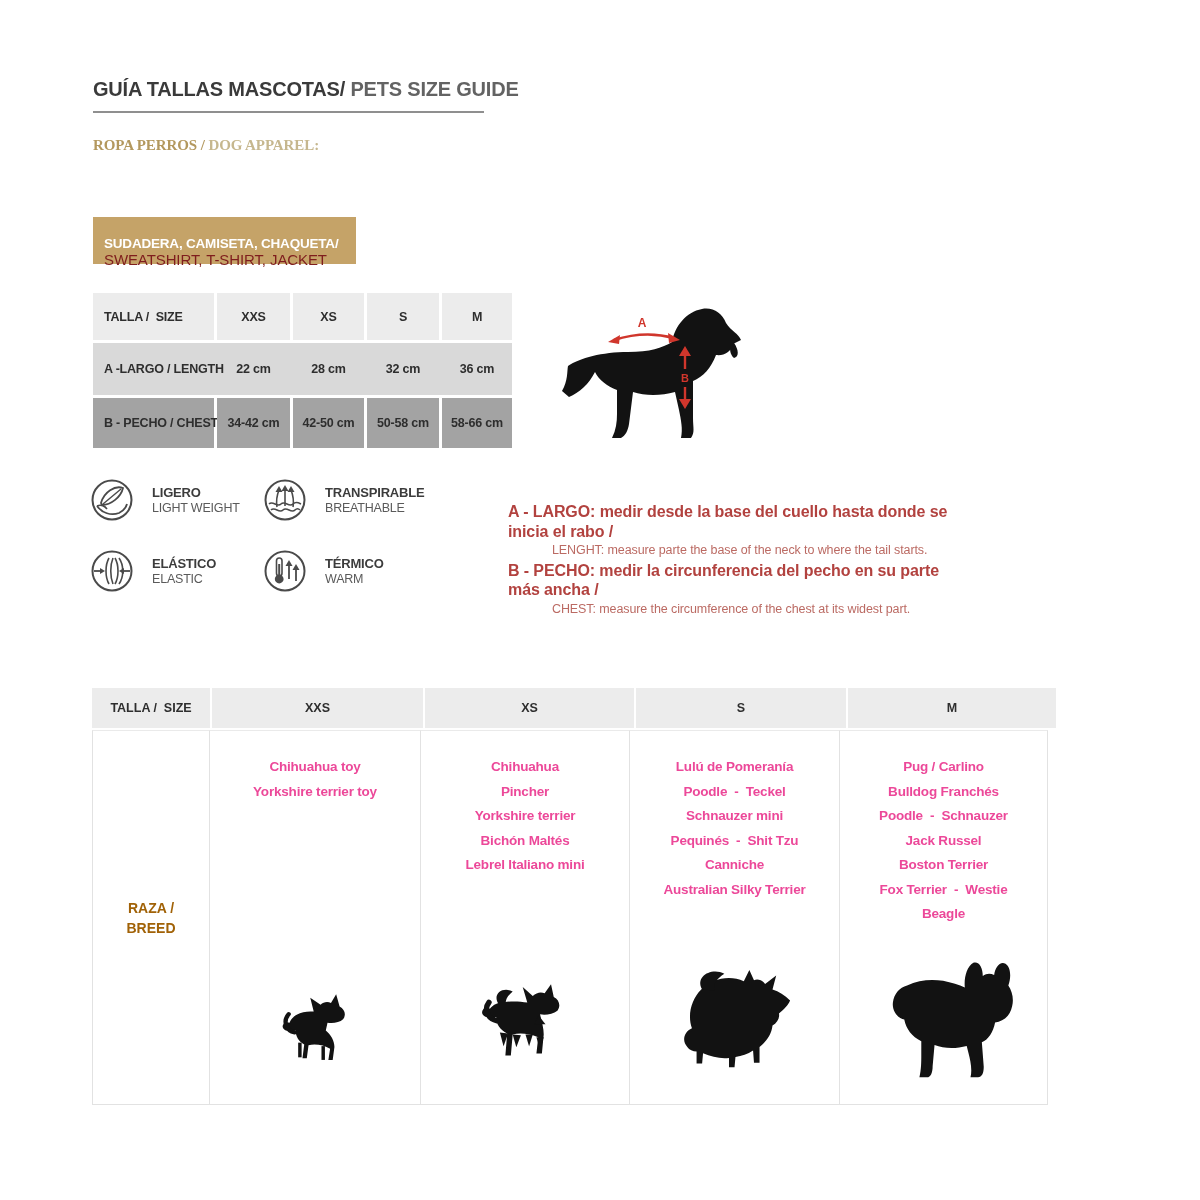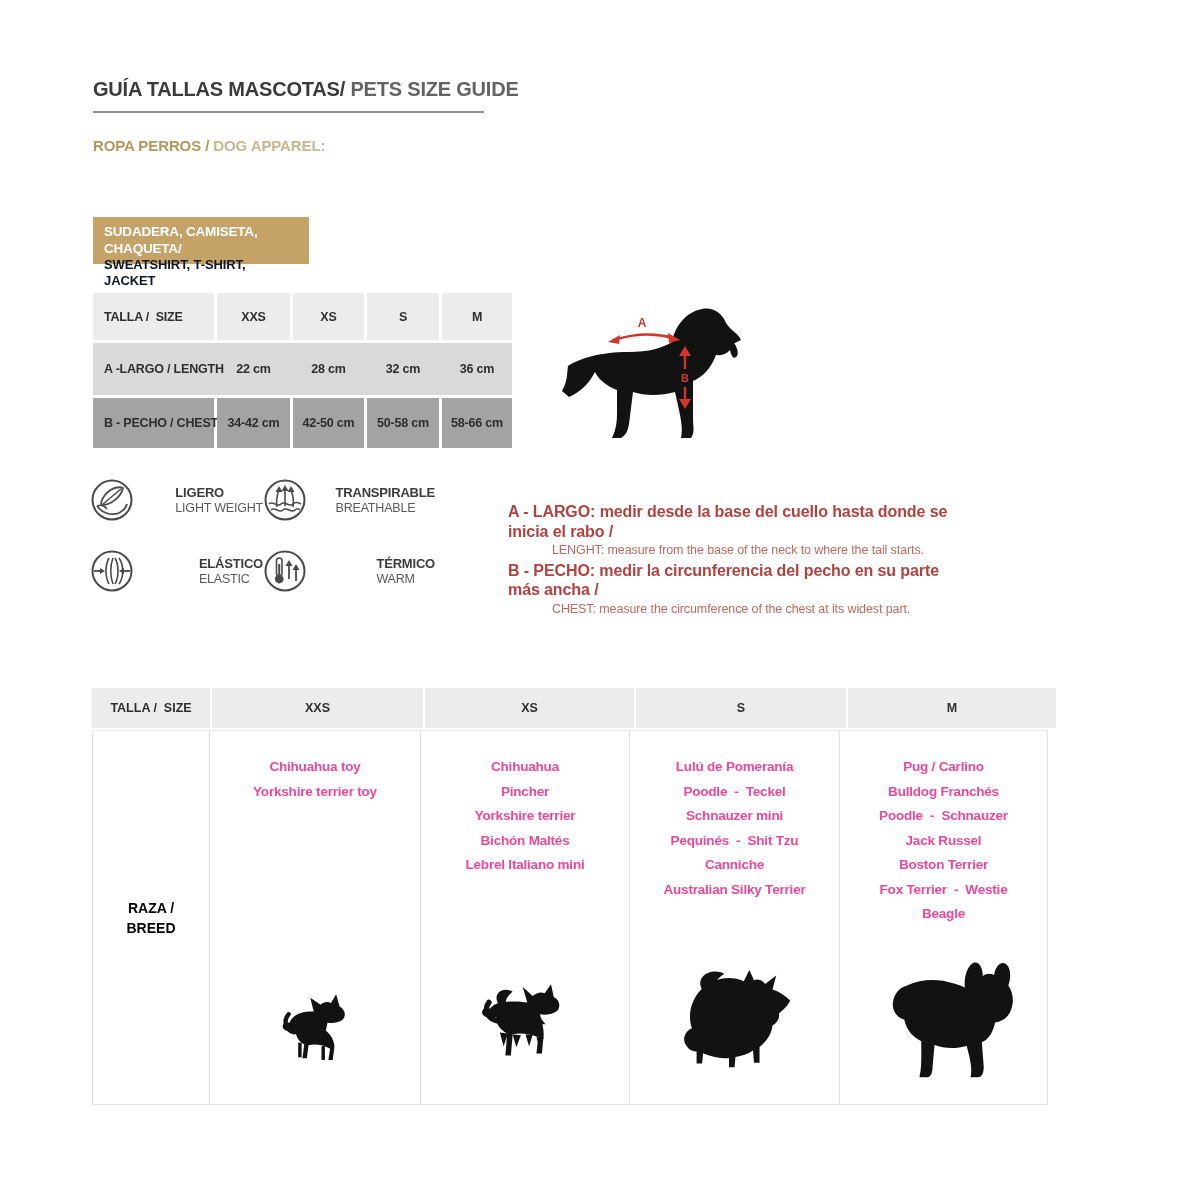--- a/index.html
+++ b/index.html
@@ -5,55 +5,55 @@
   * { margin:0; padding:0; box-sizing:border-box; }
   html,body { background:#ffffff; }
   #canvas {
     position:relative; width:1200px; height:1200px; background:#fff;
     font-family:"Liberation Sans", sans-serif; color:#3a3a3a; overflow:hidden;
   }
   
   .page-title { position:absolute; left:93px; top:78px; font-size:20px; font-weight:bold; letter-spacing:-0.2px; white-space:pre; }
   .page-title .t-en { color:#636363;margin-top:44px; }
   .title-rule { position:absolute; left:93px; top:111px; width:391px; height:2px; background:#8f8f8f; }
-  .subtitle { position:absolute; left:93px; top:137px; font-size:15px; font-weight:bold; letter-spacing:-0.1px; white-space:pre; }
+  .subtitle { position:absolute; left:93px; top:137px; font-size:15px; font-weight:bold; letter-spacing:-0.1px; white-space:pre;font-family:Liberation Serif, serif; }
   .subtitle .s-es { color:#b3985e; }
   .subtitle .s-en { color:#c6b78e; }
   
-  .banner { position:absolute; left:93px; top:217px; width:216px; height:47px; background:#c5a368; padding:6px 11px 0 11px; }
+  .banner { position:absolute; left:93px; top:217px; width:263px; height:47px; background:#c5a368; padding:18px 11px 0 11px; }
   .banner .b1 { color:#ffffff; font-size:13.5px; font-weight:bold; letter-spacing:-0.2px; line-height:17px; }
-  .banner .b2 { color:#0f172a; font-size:13px; font-weight:bold; letter-spacing:-0.1px; line-height:16px; }
+  .banner .b2 { color:#7f1d1d; font-size:15px; font-weight:normal; letter-spacing:-0.1px; line-height:16px; }
   
   .size-table { position:absolute; left:93px; top:293px; display:grid;
     grid-template-columns:121px 73px 71px 72px 70px; grid-template-rows:47px 52px 50px; gap:3px; background:#fff; }
   .size-table .cell { display:flex; align-items:center; justify-content:center; font-size:12.5px; font-weight:bold; color:#2e2e2e; letter-spacing:-0.2px; white-space:pre; }
   .size-table .lbl { justify-content:flex-start; padding-left:11px; }
   .size-table .r-head { background:#ececec; }
   .size-table .r-b { background:#a3a3a3; }
   .size-table .row-band { grid-column:1 / span 5; grid-row:2; background:#d9d9d9; }
   .size-table .over { position:relative; z-index:1; background:transparent; }
   
   .diagram { position:absolute; left:548px; top:298px; width:236px; height:160px; }
   
   .features { position:absolute; left:90px; top:478px; width:345px; display:grid; grid-template-columns:173px 172px; row-gap:27px; }
-  .feature { display:flex; align-items:center; gap:2px;justify-content:space-between; }
+  .feature { display:flex; align-items:center; gap:18px; }
   .f-icon { width:44px; height:44px; flex:0 0 44px; }
   .f-es { font-size:13px; font-weight:bold; color:#3c3c3c; letter-spacing:-0.2px; line-height:16px; }
   .f-en { font-size:12.5px; color:#5a5a5a; letter-spacing:-0.2px; line-height:15px; }
   
   .notes { position:absolute; left:508px; top:502px; width:450px; }
   .note-es { font-size:16px; font-weight:bold; color:#b2423f; line-height:19.5px; letter-spacing:-0.1px; }
   .note-en { font-size:12.5px; color:#bb6a63; line-height:19.5px; padding-left:44px; letter-spacing:-0.1px; }
   
   .breed-head { position:absolute; left:92px; top:688px; display:grid; grid-template-columns:118px 211px 209px 210px 208px; grid-template-rows:40px; gap:2px; }
   .breed-head .cell { background:#ececec; display:flex; align-items:center; justify-content:center; font-size:12.5px; font-weight:bold; color:#2e2e2e; white-space:pre; }
   .breed-body { position:absolute; left:92px; top:730px; display:grid; grid-template-columns:118px 211px 209px 210px 208px; grid-template-rows:375px; }
   .breed-body .bcell { position:relative; background:#fff; border-right:1px solid #e2e2e2; border-top:1px solid #eaeaea; border-bottom:1px solid #e2e2e2; }
   .breed-body .bcell:first-child { border-left:1px solid #e2e2e2; }
-  .raza-cell { display:flex; flex-direction:column; align-items:center; justify-content:center; font-size:14px; font-weight:bold; color:#000000; line-height:20px; }
+  .raza-cell { display:flex; flex-direction:column; align-items:center; justify-content:center; font-size:14px; font-weight:bold; color:#a16207; line-height:20px; }
   .breed-list { padding-top:24px; text-align:center; }
   .breed-line { font-size:13.5px; font-weight:bold; color:#ec4899; line-height:24.5px; letter-spacing:-0.2px; white-space:pre-wrap; }
   .dog-svg { position:absolute; left:50%; transform:translateX(-50%); }
 </style>
 </head>
 <body>
 
 <div id="canvas">
 
   <div class="page-title"><span class="t-es">GUÍA TALLAS MASCOTAS/</span><span class="t-en"> PETS SIZE GUIDE</span></div>
@@ -163,21 +163,21 @@
       </svg>
       <div>
         <div class="f-es">TÉRMICO</div>
         <div class="f-en">WARM</div>
       </div>
     </div>
   </div>
 
   <div class="notes">
     <div class="note-es">A - LARGO: medir desde la base del cuello hasta donde se inicia el rabo /</div>
-    <div class="note-en">LENGHT: measure from the base of the neck to where the tail starts.</div>
+    <div class="note-en">LENGHT: measure parte the base of the neck to where the tail starts.</div>
     <div class="note-es">B - PECHO: medir la circunferencia del pecho en su parte más ancha /</div>
     <div class="note-en">CHEST: measure the circumference of the chest at its widest part.</div>
   </div>
 
   <div class="breed-head">
     <div class="cell">TALLA /  SIZE</div>
     <div class="cell">XXS</div>
     <div class="cell">XS</div>
     <div class="cell">S</div>
     <div class="cell">M</div>

